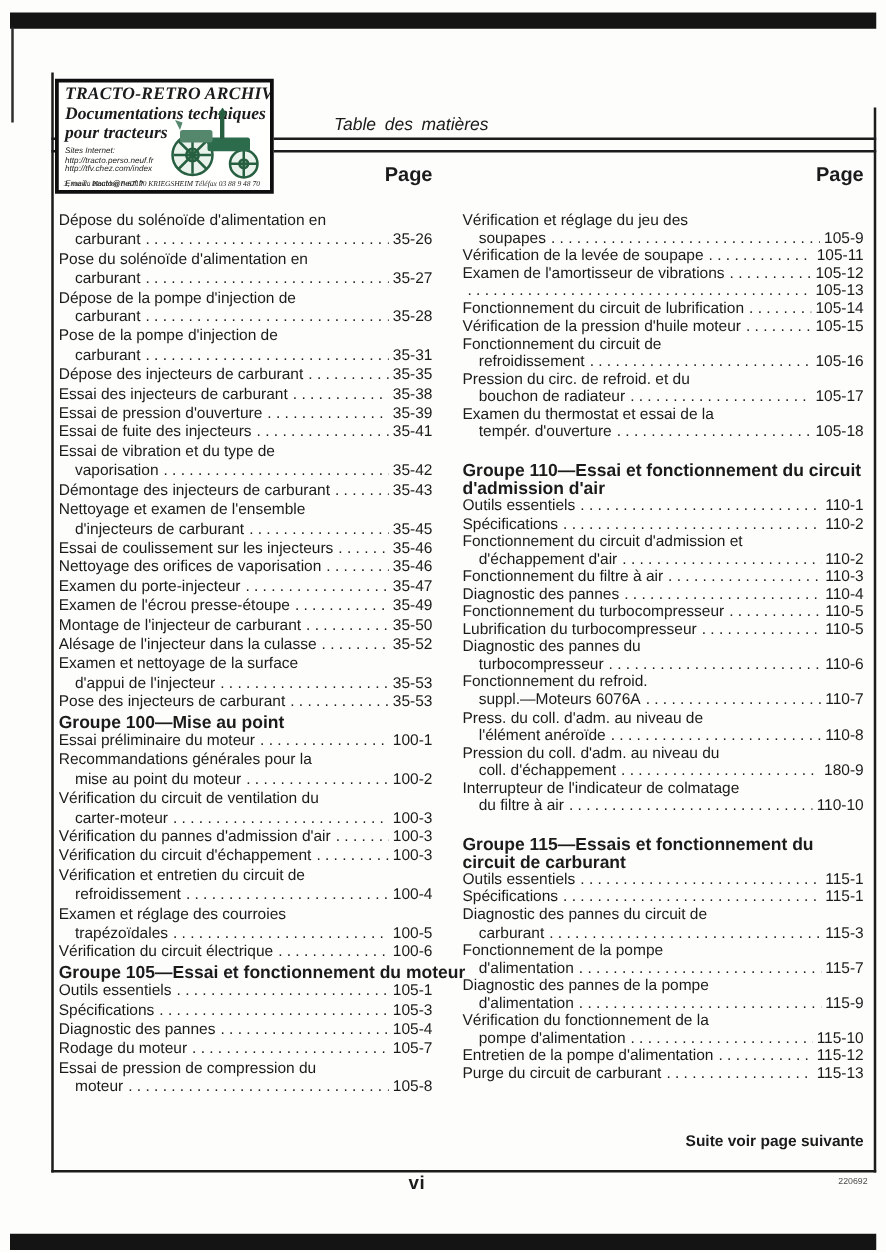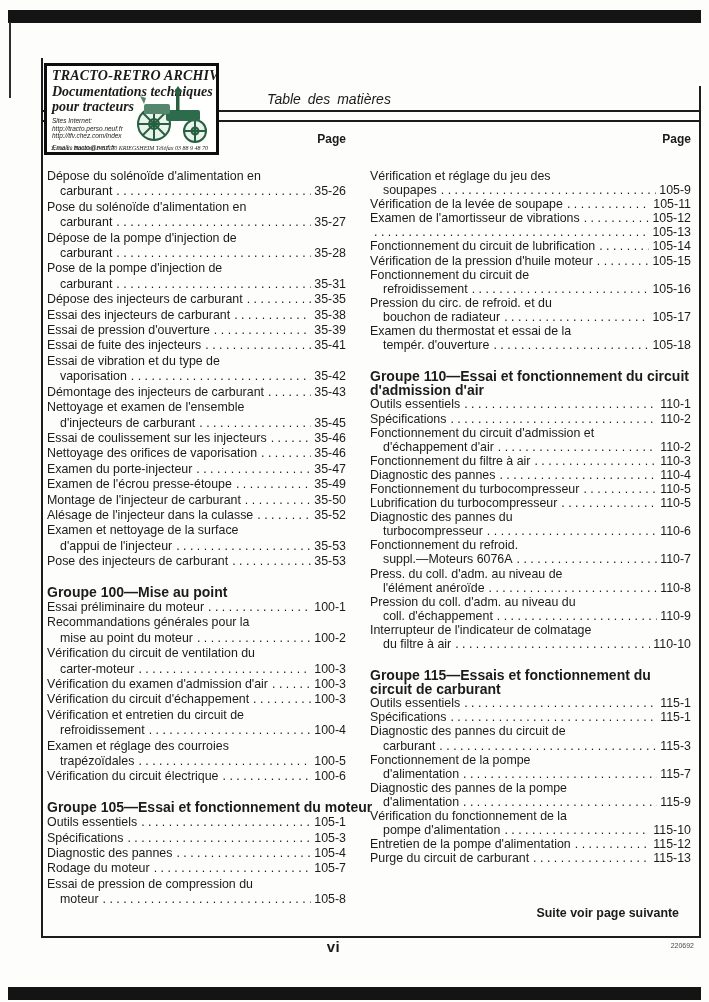--- a/index.html
+++ b/index.html
@@ -16,21 +16,21 @@
   
   .vline-left{position:absolute;left:41px;top:58px;width:2px;height:880px;background:#1c1c1c;}
   .vline-right{position:absolute;left:699px;top:86px;width:2px;height:852px;background:#1c1c1c;}
   .rule{position:absolute;left:41px;width:660px;height:2px;background:#1c1c1c;}
   .rule-1{top:110px;}
   .rule-2{top:120px;}
   .rule-bottom{top:936px;}
   
   .doc-title{position:absolute;top:91px;left:0;width:658px;text-align:center;
     font-style:italic;font-size:14px;word-spacing:3px;}
-  .page-label{position:absolute;top:132px;width:100px;font-weight:bold;font-size:12px;text-align:right;}
+  .page-label{position:absolute;top:132px;width:100px;font-weight:bold;font-size:16px;text-align:right;}
   .page-label.l{left:246px;}
   .page-label.r{left:591px;}
   
   .stamp{position:absolute;left:44px;top:63px;width:175px;height:92px;background:#fffffe;
     border:3px solid #0e0e0e;z-index:3;box-sizing:border-box;padding:2px 5px;overflow:hidden;}
   .stamp .s1{font-family:"Liberation Serif","DejaVu Serif",serif;font-style:italic;
     font-size:14px;font-weight:600;letter-spacing:.2px;white-space:nowrap;}
   .stamp .s2,.stamp .s3{font-family:"Liberation Serif","DejaVu Serif",serif;font-style:italic;
     font-size:14px;font-weight:600;white-space:nowrap;line-height:15px;}
   .stamp .tiny{font-size:6.5px;font-style:italic;line-height:7.5px;margin-top:3px;color:#222;}
@@ -46,24 +46,24 @@
   .col-right .line{line-height:14.1px;}
   .line{display:flex;align-items:baseline;}
   .line .txt{flex:0 0 auto;white-space:nowrap;}
   .line .dots{flex:1 1 auto;overflow:hidden;white-space:nowrap;margin:0 3px 0 4px;}
   .line .dots::before{content:". . . . . . . . . . . . . . . . . . . . . . . . . . . . . . . . . . . . . . . . . . . . . . . . . . . . . . . .";}
   .line .pg{flex:0 0 auto;white-space:nowrap;}
   .line.indent{padding-left:13px;}
   .line.bold{font-weight:bold;}
   .line.bold .txt{font-size:14px;}
   .line.center{justify-content:flex-start;}
-  .line.gap{margin-top:15px;}
+  .line.gap{margin-top:0;}
   .col-right .line.gap{margin-top:17px;}
   
-  .suite{position:absolute;right:30px;top:906px;font-weight:bold;font-size:12.4px;}
+  .suite{position:absolute;right:18px;top:906px;font-weight:bold;font-size:12.4px;}
   .folio{position:absolute;top:938px;left:0;width:667px;text-align:center;
     font-weight:bold;font-size:15px;letter-spacing:.5px;}
   .doccode{position:absolute;right:15px;top:942px;font-size:7px;color:#4c4c4c;}
 </style>
 </head>
 <body>
 
 <div class="sheet">
 
   <div class="bar bar-top"></div>
@@ -257,21 +257,21 @@
       <div class="line nopage">
     <span class="txt">Vérification du circuit de ventilation du</span>
 
   </div>
       <div class="line indent">
     <span class="txt">carter-moteur</span>
     <span class="dots"></span>
     <span class="pg">100-3</span>
   </div>
       <div class="line">
-    <span class="txt">Vérification du examen d'admission d'air</span>
+    <span class="txt">Vérification du pannes d'admission d'air</span>
     <span class="dots"></span>
     <span class="pg">100-3</span>
   </div>
       <div class="line">
     <span class="txt">Vérification du circuit d'échappement</span>
     <span class="dots"></span>
     <span class="pg">100-3</span>
   </div>
       <div class="line nopage">
     <span class="txt">Vérification et entretien du circuit de</span>
@@ -465,21 +465,21 @@
     <span class="dots"></span>
     <span class="pg">110-8</span>
   </div>
       <div class="line nopage">
     <span class="txt">Pression du coll. d'adm. au niveau du</span>
 
   </div>
       <div class="line indent">
     <span class="txt">coll. d'échappement</span>
     <span class="dots"></span>
-    <span class="pg">110-9</span>
+    <span class="pg">180-9</span>
   </div>
       <div class="line nopage">
     <span class="txt">Interrupteur de l'indicateur de colmatage</span>
 
   </div>
       <div class="line indent">
     <span class="txt">du filtre à air</span>
     <span class="dots"></span>
     <span class="pg">110-10</span>
   </div>

